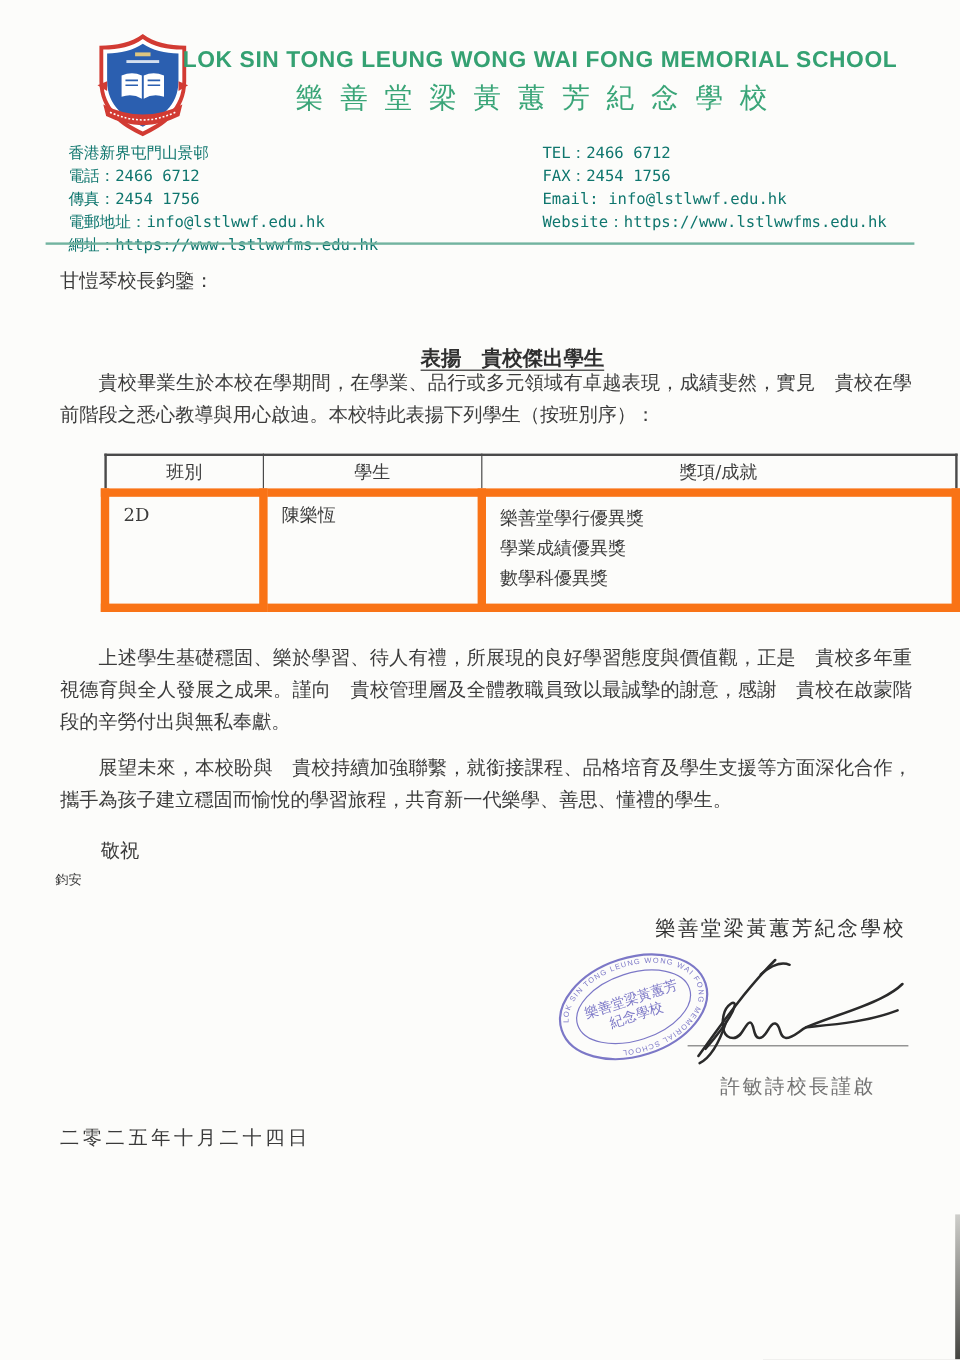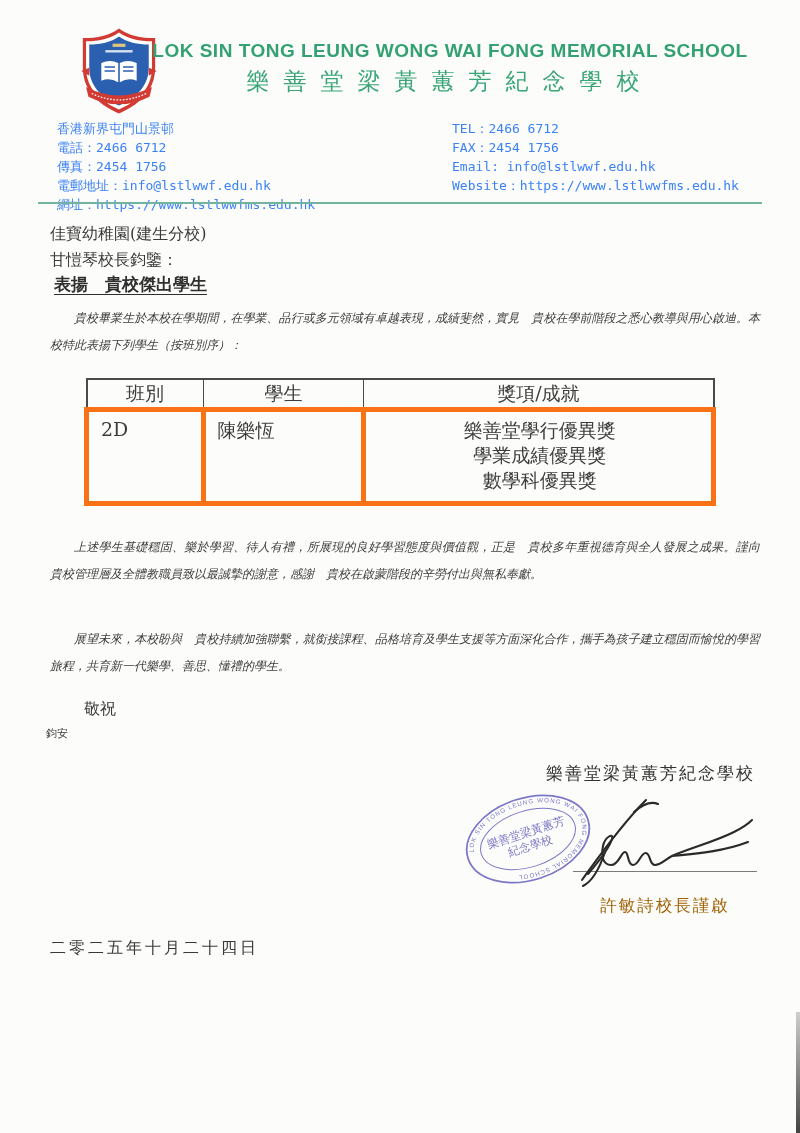--- a/index.html
+++ b/index.html
@@ -15,71 +15,71 @@
     position:absolute; left:100px; top:40px; width:700px; text-align:center;
     font-family:"Liberation Sans","DejaVu Sans",sans-serif;
     font-weight:bold; font-size:19px; letter-spacing:0.5px; color:#34a172;
     white-space:nowrap;
   }
   .school-zh{
     position:absolute; left:100px; top:66px; width:700px; text-align:center;
     font-size:23px; letter-spacing:14px; color:#3aa578; white-space:nowrap;
   }
   .contact{position:absolute; top:119px; font-size:13px; line-height:19px;
-    color:#3b82f6; font-family:"DejaVu Sans Mono","Liberation Mono",monospace;
+    color:#0f766e; font-family:"DejaVu Sans Mono","Liberation Mono",monospace;
     white-space:nowrap;}
   .contact.left{left:57px;}
   .contact.right{left:452px;}
   .divider{position:absolute; left:38px; top:202px; width:724px; height:2px; background:#72b3a0;}
   
   .recipient{position:absolute; left:50px; top:221px; font-size:16px; line-height:26px;}
   .subject{
-    position:absolute; left:54px; top:273px; width:746px; 
+    position:absolute; left:54px; top:287px; width:746px; text-align:center;
     font-size:17px; font-weight:bold; color:#2f2f2f;
   }
   .subject span{text-decoration:underline; text-underline-offset:4px;}
   .para{
-    position:absolute; left:50px; width:710px; font-size:12px; line-height:27px;
-    text-align:justify; text-indent:2em; color:#3c3c3c;font-style:italic;
+    position:absolute; left:50px; width:710px; font-size:16px; line-height:27px;
+    text-align:justify; text-indent:2em; color:#3c3c3c;
   }
   #para1{top:305px;}
   #para2{top:534px;}
   #para3{top:626px;}
   
   .award-table{
-    position:absolute; left:84px; top:378px; width:632px;
-    border:2px solid #4a4a4a; border-collapse:collapse; font-size:19px; color:#3c3c3c;
+    position:absolute; left:84px; top:378px; width:716px;
+    border:2px solid #4a4a4a; border-collapse:collapse; font-size:15px; color:#3c3c3c;
   }
   .award-table th{
     border:1px solid #4a4a4a; font-weight:normal; text-align:center;
     height:27px; padding:0 4px;
   }
   .award-table td{
-    border:5px solid #f97316; vertical-align:top; padding:6px 10px 8px 12px;
+    border:7px solid #f97316; vertical-align:top; padding:6px 10px 8px 12px;
     height:72px;
   }
-  .award-table td .awards div{line-height:25px;text-align:center;}
+  .award-table td .awards div{line-height:25px;}
   .col-class{width:116px;} .col-student{width:160px;} .col-award{width:348px;}
   
   .closing1{position:absolute; left:84px; top:699px; font-size:16px;text-align:center;}
   .closing2{position:absolute; left:46px; top:726px; font-size:11px;}
   
   .sig-school{
     position:absolute; left:455px; top:762px; width:300px; text-align:right;
     font-size:17px; letter-spacing:2px; color:#333; white-space:nowrap;
   }
   .stamp{
     position:absolute; left:456px; top:790px; width:144px; height:98px;
     transform:rotate(-18deg); opacity:0.88;
   }
   .sig-script{position:absolute; left:552px; top:782px; width:218px; height:106px;}
   .sig-line{position:absolute; left:573px; top:871px; width:184px; height:1px; background:#7a7a7a;}
   .sig-name{
     position:absolute; left:558px; top:895px; width:214px; text-align:center;
-    font-size:16.5px; letter-spacing:2px; color:#a16207; white-space:nowrap;
+    font-size:16.5px; letter-spacing:2px; color:#737373; white-space:nowrap;
   }
   .date{position:absolute; left:50px; top:938px; font-size:16px; letter-spacing:3px;}
   
   .scan-edge{
     position:absolute; right:0; top:1012px; width:4px; height:121px;
     background:linear-gradient(to bottom, rgba(70,70,62,0.25), rgba(35,35,30,0.85));
   }
 </style>
 </head>
 <body>
@@ -118,21 +118,20 @@
   <div class="contact right">
     <div>TEL：2466 6712</div>
     <div>FAX：2454 1756</div>
     <div>Email: info@lstlwwf.edu.hk</div>
     <div>Website：https://www.lstlwwfms.edu.hk</div>
   </div>
 
   <div class="divider"></div>
 
   <div class="recipient">
-    <div>佳寶幼稚園(建生分校)</div>
     <div>甘愷琴校長鈞鑒：</div>
   </div>
 
   <div class="subject">
     <span>表揚　貴校傑出學生</span>
   </div>
 
   <div class="para" id="para1">貴校畢業生於本校在學期間，在學業、品行或多元領域有卓越表現，成績斐然，實見　貴校在學前階段之悉心教導與用心啟迪。本校特此表揚下列學生（按班別序）：</div>
 
   <table class="award-table">

